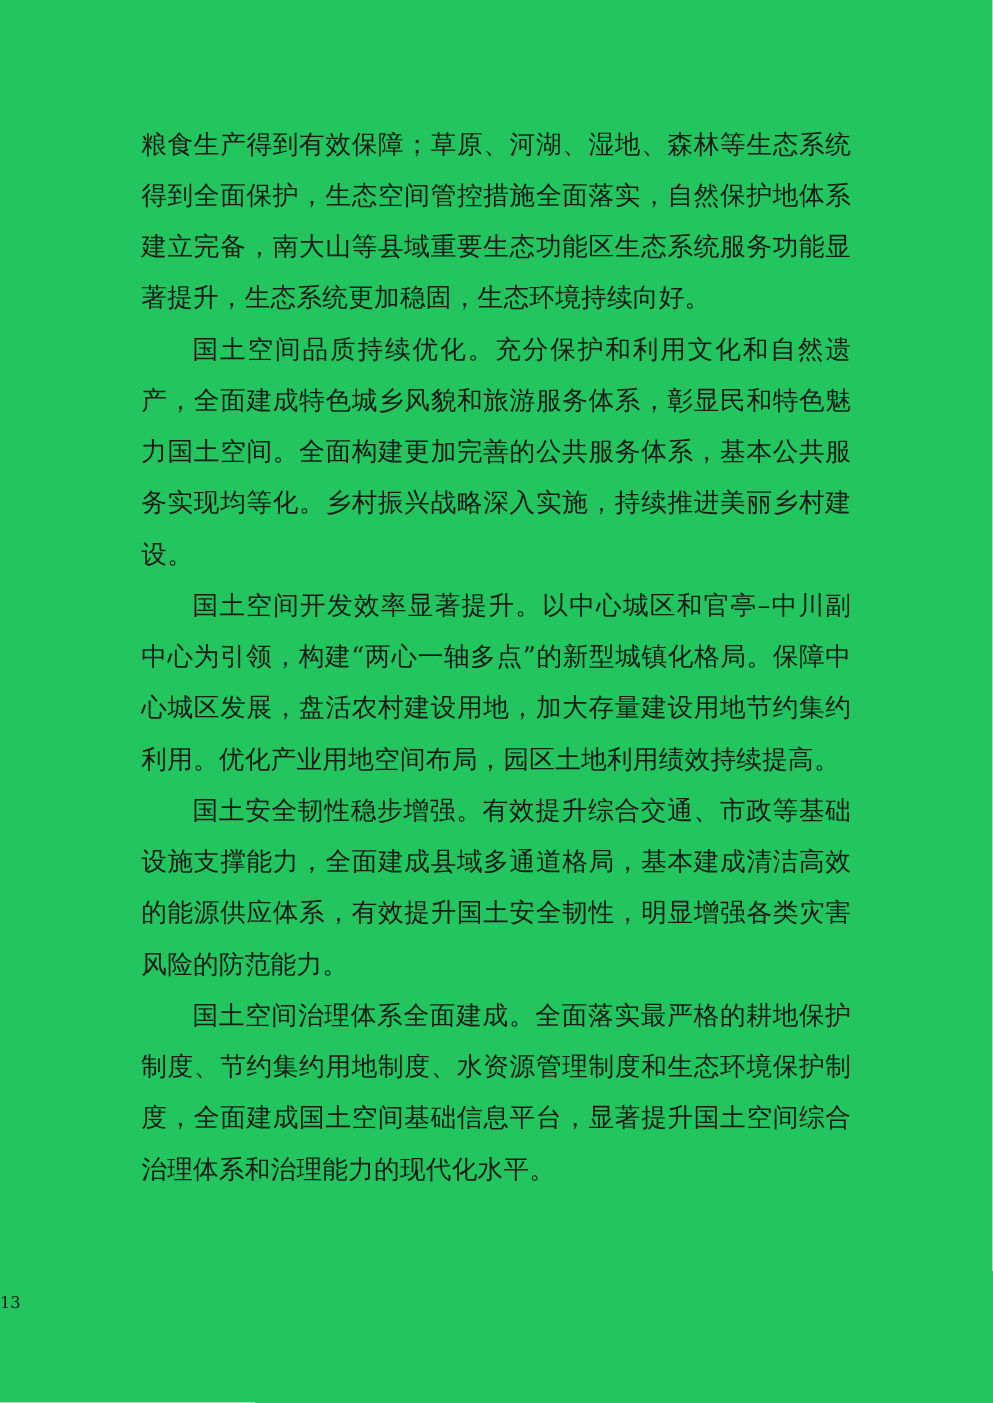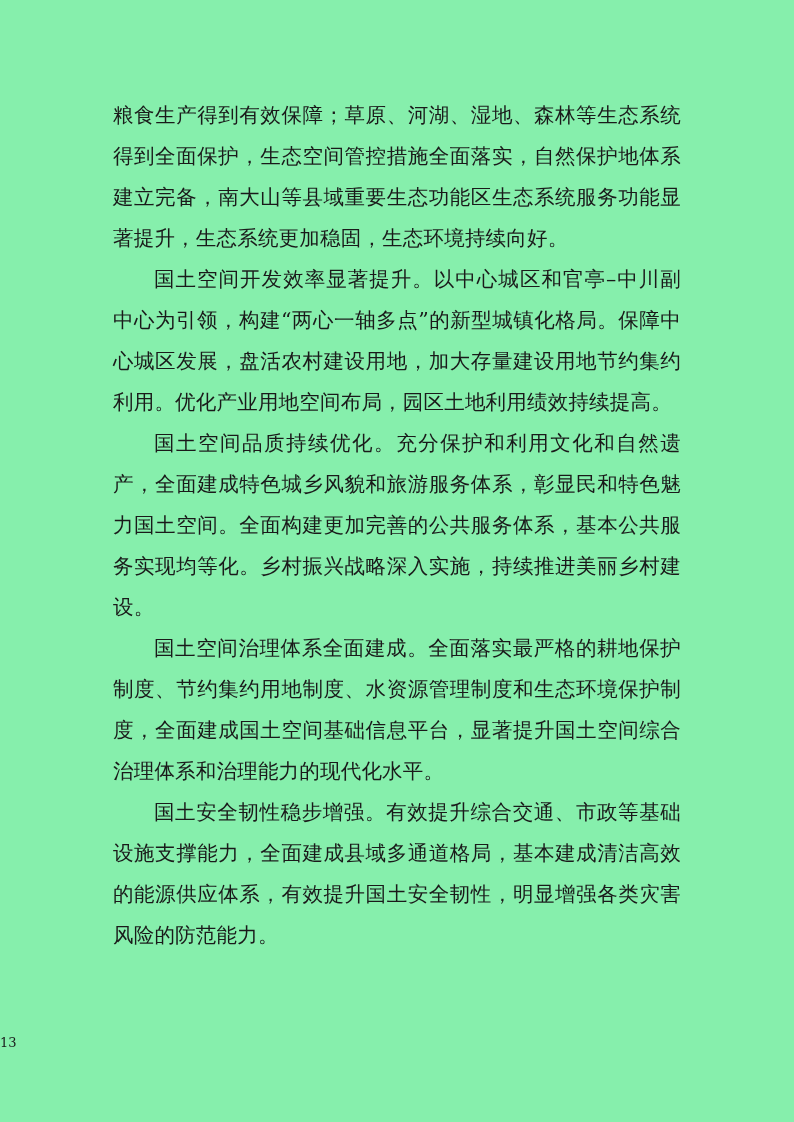--- a/index.html
+++ b/index.html
@@ -4,21 +4,21 @@
 <style>
   html, body {
     margin: 0;
     padding: 0;
     background: #ffffff;
   }
   .page {
     position: relative;
     width: 794px;
     height: 1122px;
-    background: #86efac;
+    background: #22c55e;
     margin: 0 auto;
     box-sizing: border-box;
     overflow: hidden;
   }
   .content {
     position: absolute;
     left: 113px;
     top: 95px;
     width: 568px;
   }
@@ -45,19 +45,19 @@
     font-size: 13px;
     color: #1a1a1a;
   }
 </style>
 </head>
 <body>
 
 <div class="page">
   <div class="content">
     <p class="para">粮食生产得到有效保障；草原、河湖、湿地、森林等生态系统得到全面保护，生态空间管控措施全面落实，自然保护地体系建立完备，南大山等县域重要生态功能区生态系统服务功能显著提升，生态系统更加稳固，生态环境持续向好。</p>
+    <p class="para indent">国土空间品质持续优化。充分保护和利用文化和自然遗产，全面建成特色城乡风貌和旅游服务体系，彰显民和特色魅力国土空间。全面构建更加完善的公共服务体系，基本公共服务实现均等化。乡村振兴战略深入实施，持续推进美丽乡村建设。</p>
     <p class="para indent">国土空间开发效率显著提升。以中心城区和官亭–中川副中心为引领，构建“两心一轴多点”的新型城镇化格局。保障中心城区发展，盘活农村建设用地，加大存量建设用地节约集约利用。优化产业用地空间布局，园区土地利用绩效持续提高。</p>
-    <p class="para indent">国土空间品质持续优化。充分保护和利用文化和自然遗产，全面建成特色城乡风貌和旅游服务体系，彰显民和特色魅力国土空间。全面构建更加完善的公共服务体系，基本公共服务实现均等化。乡村振兴战略深入实施，持续推进美丽乡村建设。</p>
+    <p class="para indent">国土安全韧性稳步增强。有效提升综合交通、市政等基础设施支撑能力，全面建成县域多通道格局，基本建成清洁高效的能源供应体系，有效提升国土安全韧性，明显增强各类灾害风险的防范能力。</p>
     <p class="para indent">国土空间治理体系全面建成。全面落实最严格的耕地保护制度、节约集约用地制度、水资源管理制度和生态环境保护制度，全面建成国土空间基础信息平台，显著提升国土空间综合治理体系和治理能力的现代化水平。</p>
-    <p class="para indent">国土安全韧性稳步增强。有效提升综合交通、市政等基础设施支撑能力，全面建成县域多通道格局，基本建成清洁高效的能源供应体系，有效提升国土安全韧性，明显增强各类灾害风险的防范能力。</p>
   </div>
   <div class="pagenum">13</div>
 </div>
 
 </body></html>

